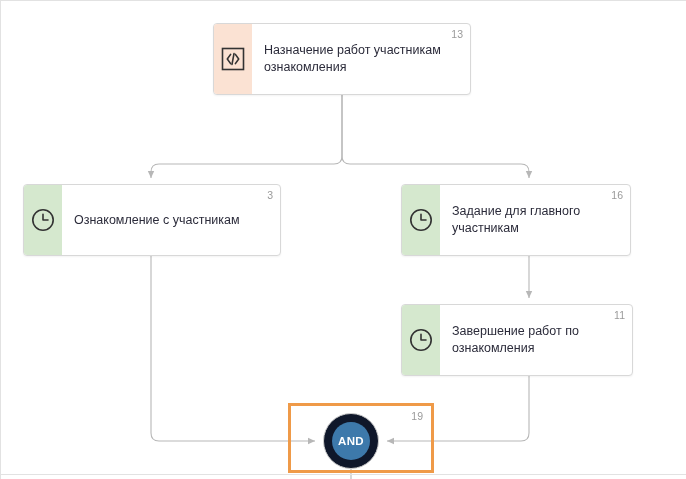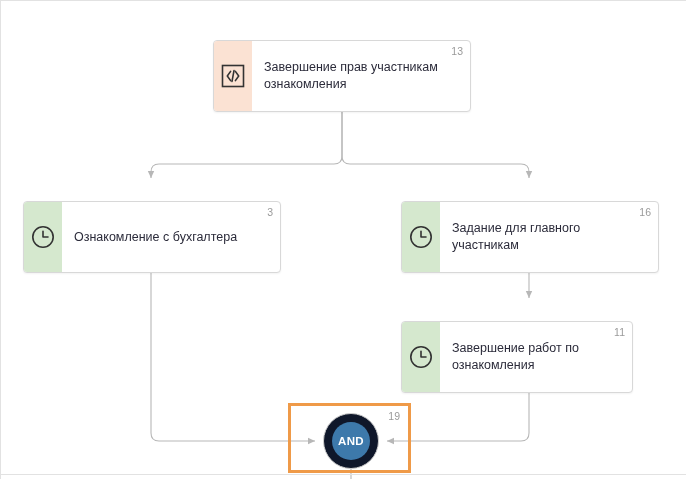--- a/index.html
+++ b/index.html
@@ -31,21 +31,20 @@
   .node {
     position: absolute;
     background: #ffffff;
     border: 1px solid #d8d8d8;
     border-radius: 4px;
     box-sizing: border-box;
     box-shadow: 0 1px 2px rgba(0,0,0,0.05);
     overflow: hidden;
     display: flex;
     align-items: stretch;
-    margin-top: 17px;
   }
   .node-accent {
     width: 38px;
     flex: 0 0 38px;
     display: flex;
     align-items: center;
     justify-content: center;
   }
   .node-accent.green { background: #d5e8ce; }
   .node-accent.peach { background: #fbe2d3; }
@@ -155,40 +154,40 @@
         <svg class="icon-svg" width="24" height="24" viewBox="0 0 24 24">
           <rect x="1.5" y="1.5" width="21" height="21" fill="none" stroke="#333333" stroke-width="1.6"></rect>
           <path d="M9.6 7.4 L6.3 12 L9.6 16.6" fill="none" stroke="#333333" stroke-width="1.6" stroke-linecap="round" stroke-linejoin="round"></path>
           <path d="M14.4 7.4 L17.7 12 L14.4 16.6" fill="none" stroke="#333333" stroke-width="1.6" stroke-linecap="round" stroke-linejoin="round"></path>
           <path d="M13 6.6 L11 17.4" fill="none" stroke="#333333" stroke-width="1.6" stroke-linecap="round"></path>
         </svg>
       </span>
     </div>
     <div class="node-body">
       <span class="node-id">13</span>
-      <span class="node-title">Завершение прав участникам ознакомления</span>
+      <span class="node-title">Назначение работ участникам ознакомления</span>
     </div>
   </div>
 
   <div class="node" style="left:22px; top:183px; width:258px; height:72px;">
     <div class="node-accent green">
       <span>
         <svg class="icon-svg" width="24" height="24" viewBox="0 0 24 24">
           <circle cx="12" cy="12" r="10.2" fill="none" stroke="#333333" stroke-width="1.6"></circle>
           <path d="M12 6.2 L12 12 L17 12" fill="none" stroke="#333333" stroke-width="1.6" stroke-linecap="round" stroke-linejoin="round"></path>
         </svg>
       </span>
     </div>
     <div class="node-body">
       <span class="node-id">3</span>
-      <span class="node-title">Ознакомление с бухгалтера</span>
-    </div>
-  </div>
-
-  <div class="node" style="left:400px; top:183px; width:258px; height:72px;">
+      <span class="node-title">Ознакомление с участникам</span>
+    </div>
+  </div>
+
+  <div class="node" style="left:400px; top:183px; width:230px; height:72px;">
     <div class="node-accent green">
       <span>
         <svg class="icon-svg" width="24" height="24" viewBox="0 0 24 24">
           <circle cx="12" cy="12" r="10.2" fill="none" stroke="#333333" stroke-width="1.6"></circle>
           <path d="M12 6.2 L12 12 L17 12" fill="none" stroke="#333333" stroke-width="1.6" stroke-linecap="round" stroke-linejoin="round"></path>
         </svg>
       </span>
     </div>
     <div class="node-body">
       <span class="node-id">16</span>
@@ -204,21 +203,21 @@
           <path d="M12 6.2 L12 12 L17 12" fill="none" stroke="#333333" stroke-width="1.6" stroke-linecap="round" stroke-linejoin="round"></path>
         </svg>
       </span>
     </div>
     <div class="node-body">
       <span class="node-id">11</span>
       <span class="node-title">Завершение работ по ознакомления</span>
     </div>
   </div>
 
-  <div class="selection-box" style="left:287px; top:402px; width:123px; height:70px;">
+  <div class="selection-box" style="left:287px; top:402px; width:146px; height:70px;">
     <span class="selection-id">19</span>
   </div>
 
   <div class="gateway" style="left:322px; top:412px;">
     <div class="gateway-inner">
       <span class="gateway-label">AND</span>
     </div>
   </div>
 
   <div class="bottom-rule" style="top:473px;"></div>

